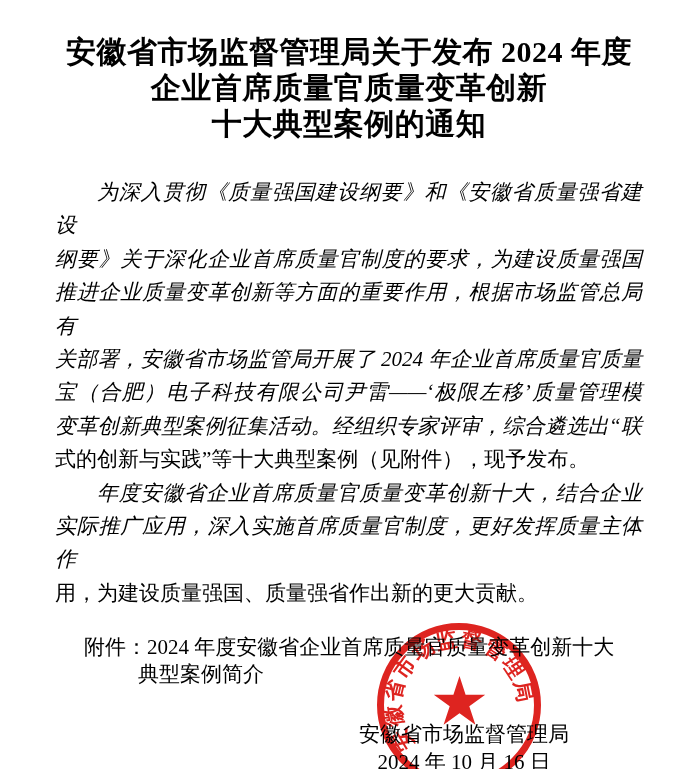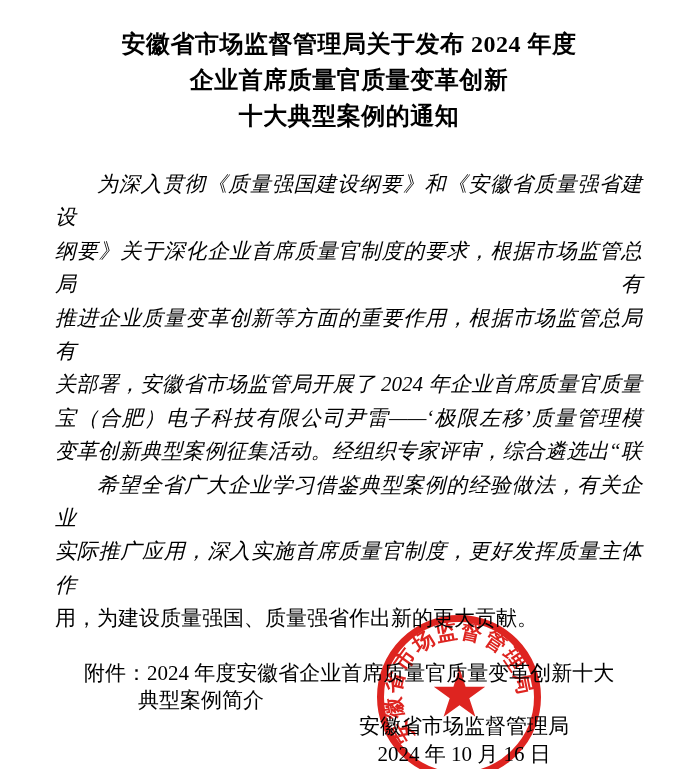--- a/index.html
+++ b/index.html
@@ -7,24 +7,24 @@
     width: 698px; height: 769px;
     background: #ffffff;
     font-family: "Liberation Serif", "DejaVu Serif", serif;
     color: #000000;
     overflow: hidden;
     position: relative;
   }
   .page { position: relative; width: 698px; height: 769px; background: #fff; }
 
   .title {
-    margin-top: 26px;
+    margin-top: 34px;
     text-align: center;
     font-weight: bold;
-    font-size: 24px;
+    font-size: 30px;
     line-height: 36px;
     letter-spacing: 0.5px;
   }
 
   .body-text {
     margin: 34px 56px 0 55px;
     width: 587px;
     font-size: 21px;
     line-height: 33.4px;
   }
@@ -78,29 +78,30 @@
   <div class="title">
     <div>安徽省市场监督管理局关于发布 2024 年度</div>
     <div>企业首席质量官质量变革创新</div>
     <div>十大典型案例的通知</div>
   </div>
 
   <div class="body-text">
 
     <div>
       <div class="just indent">为深入贯彻《质量强国建设纲要》和《安徽省质量强省建设</div>
-      <div class="just">纲要》关于深化企业首席质量官制度的要求，根据市场监管总局有</div>
+      <div class="just">纲要》关于深化企业首席质量官制度的要求，为建设质量强国</div>
       <div class="just">推进企业质量变革创新等方面的重要作用，根据市场监管总局有</div>
       <div class="just">关部署，安徽省市场监管局开展了 2024 年企业首席质量官质量</div>
       <div class="just">宝（合肥）电子科技有限公司尹雷——‘极限左移’质量管理模</div>
       <div class="just">变革创新典型案例征集活动。经组织专家评审，综合遴选出“联</div>
+      <div class="line">式的创新与实践”等十大典型案例（见附件），现予发布。</div>
     </div>
 
     <div>
-      <div class="just indent">希望全省广大企业学习借鉴典型案例的经验做法，有关企业</div>
+      <div class="just indent">年度安徽省企业首席质量官质量变革创新十大，结合企业</div>
       <div class="just">实际推广应用，深入实施首席质量官制度，更好发挥质量主体作</div>
       <div class="line">用，为建设质量强国、质量强省作出新的更大贡献。</div>
     </div>
 
     <div class="attachment">
       <div class="att-line1"><span>附件：</span><span>2024 年度安徽省企业首席质量官质量变革创新十大</span></div>
       <div class="att-line2">典型案例简介</div>
     </div>
   </div>
 

